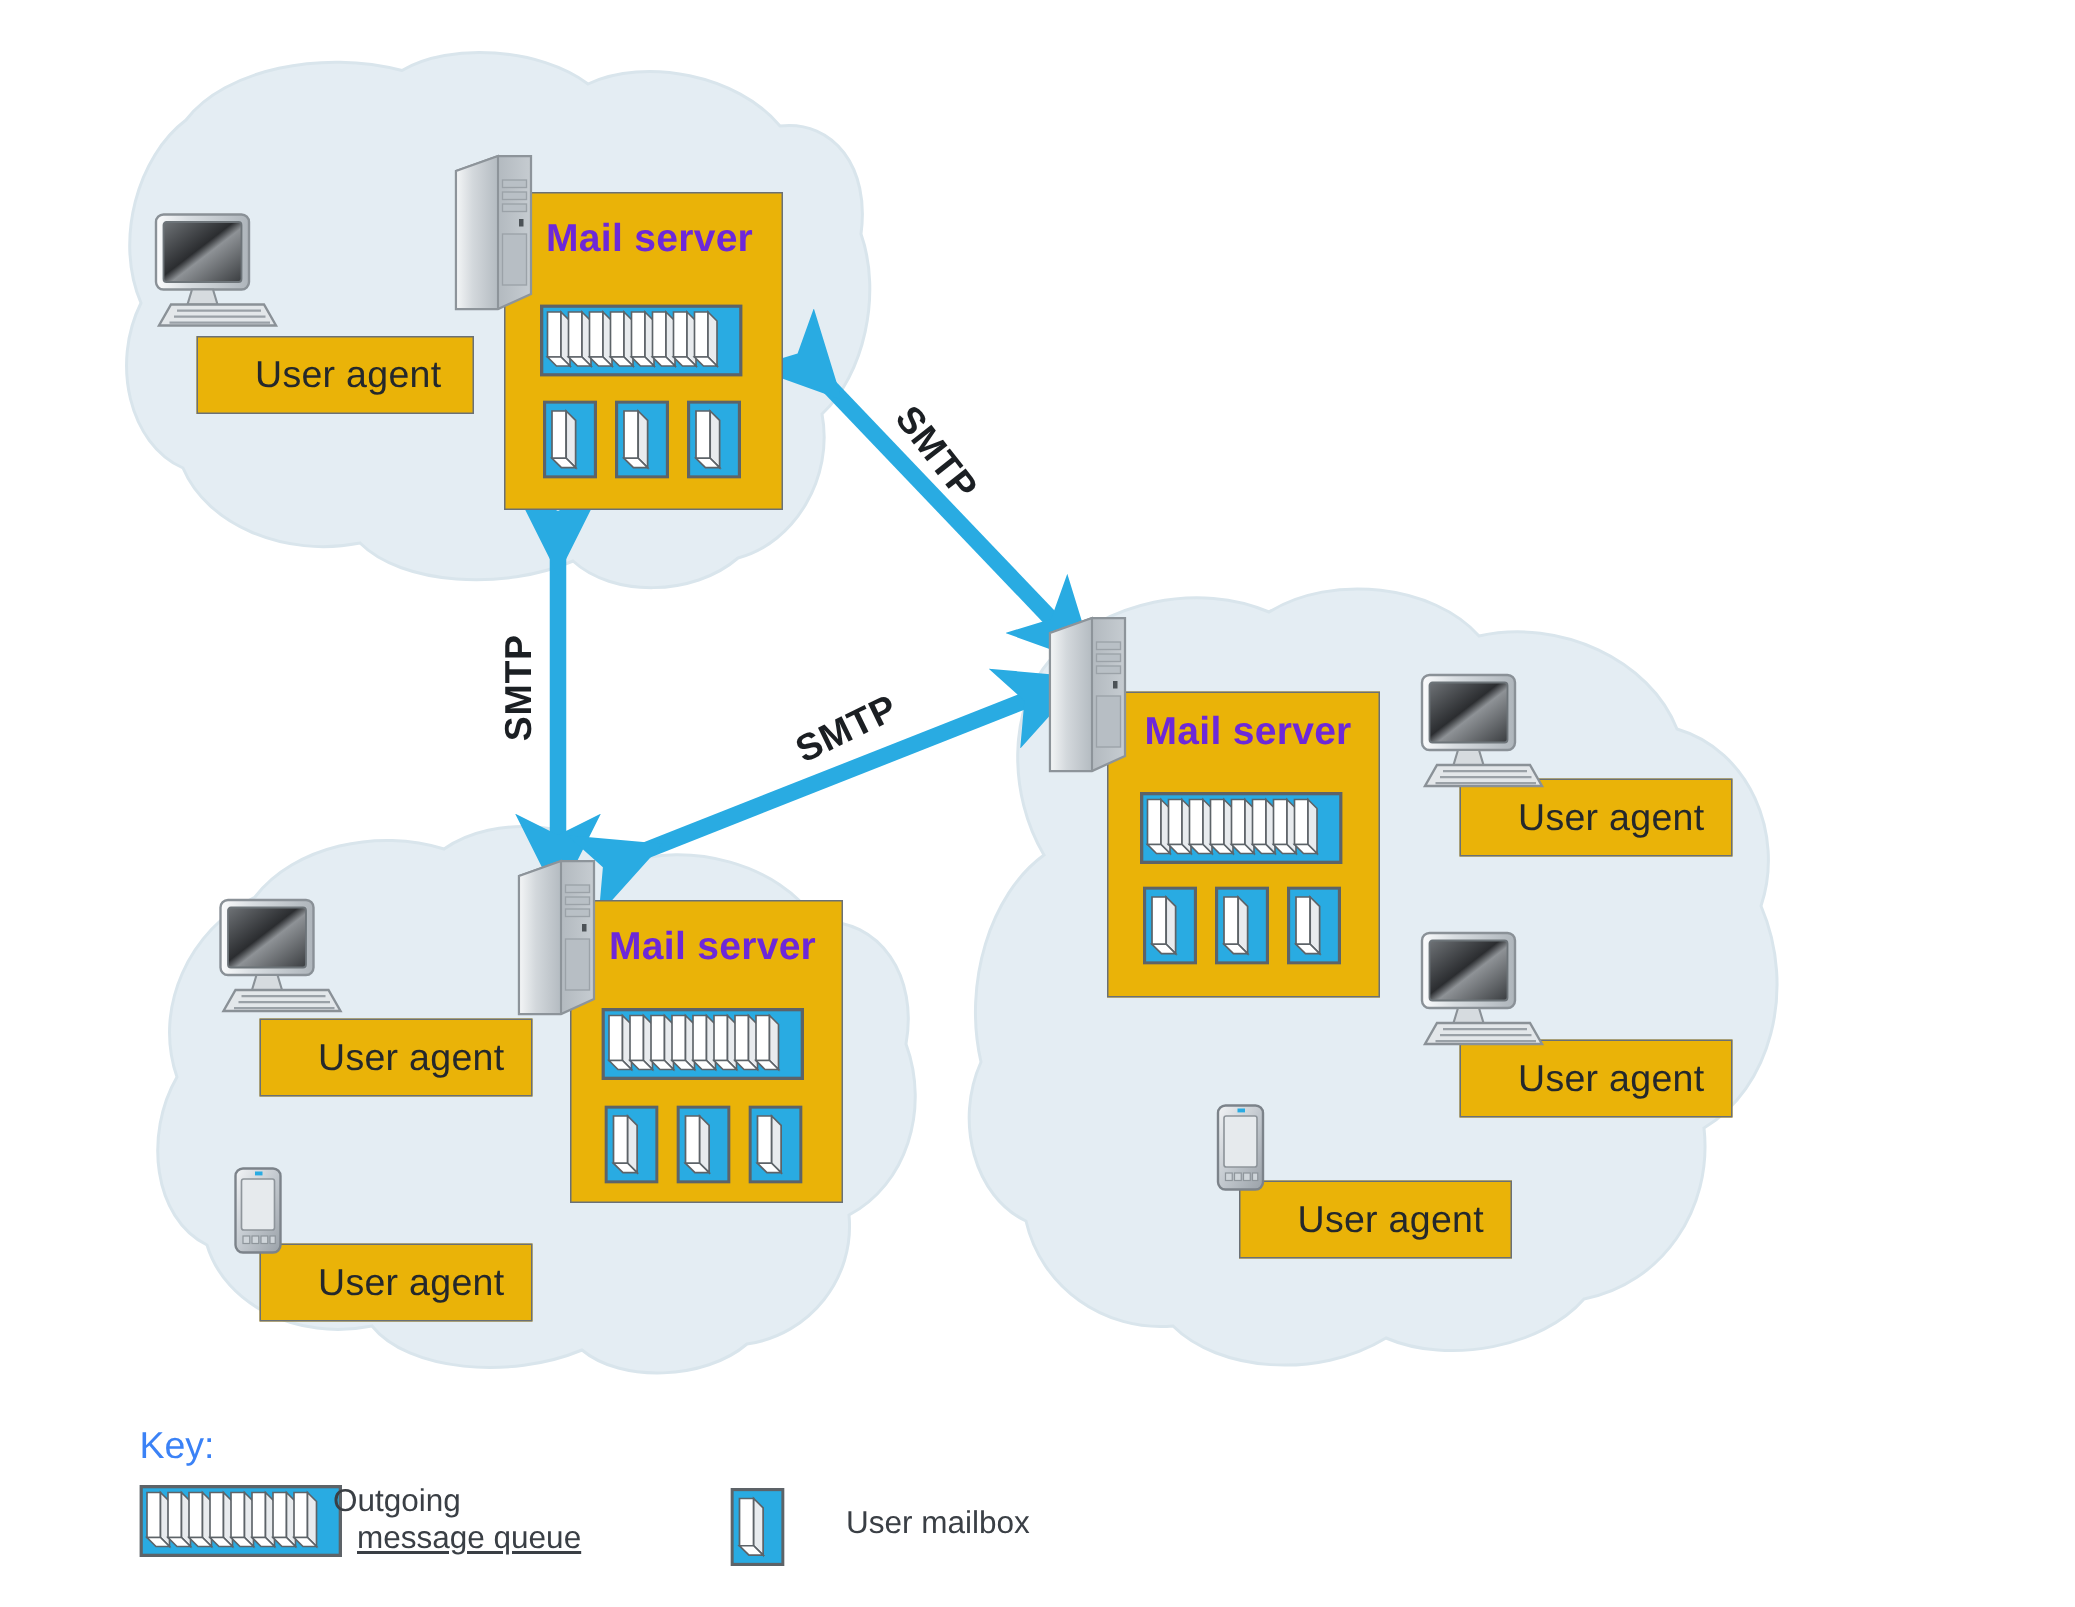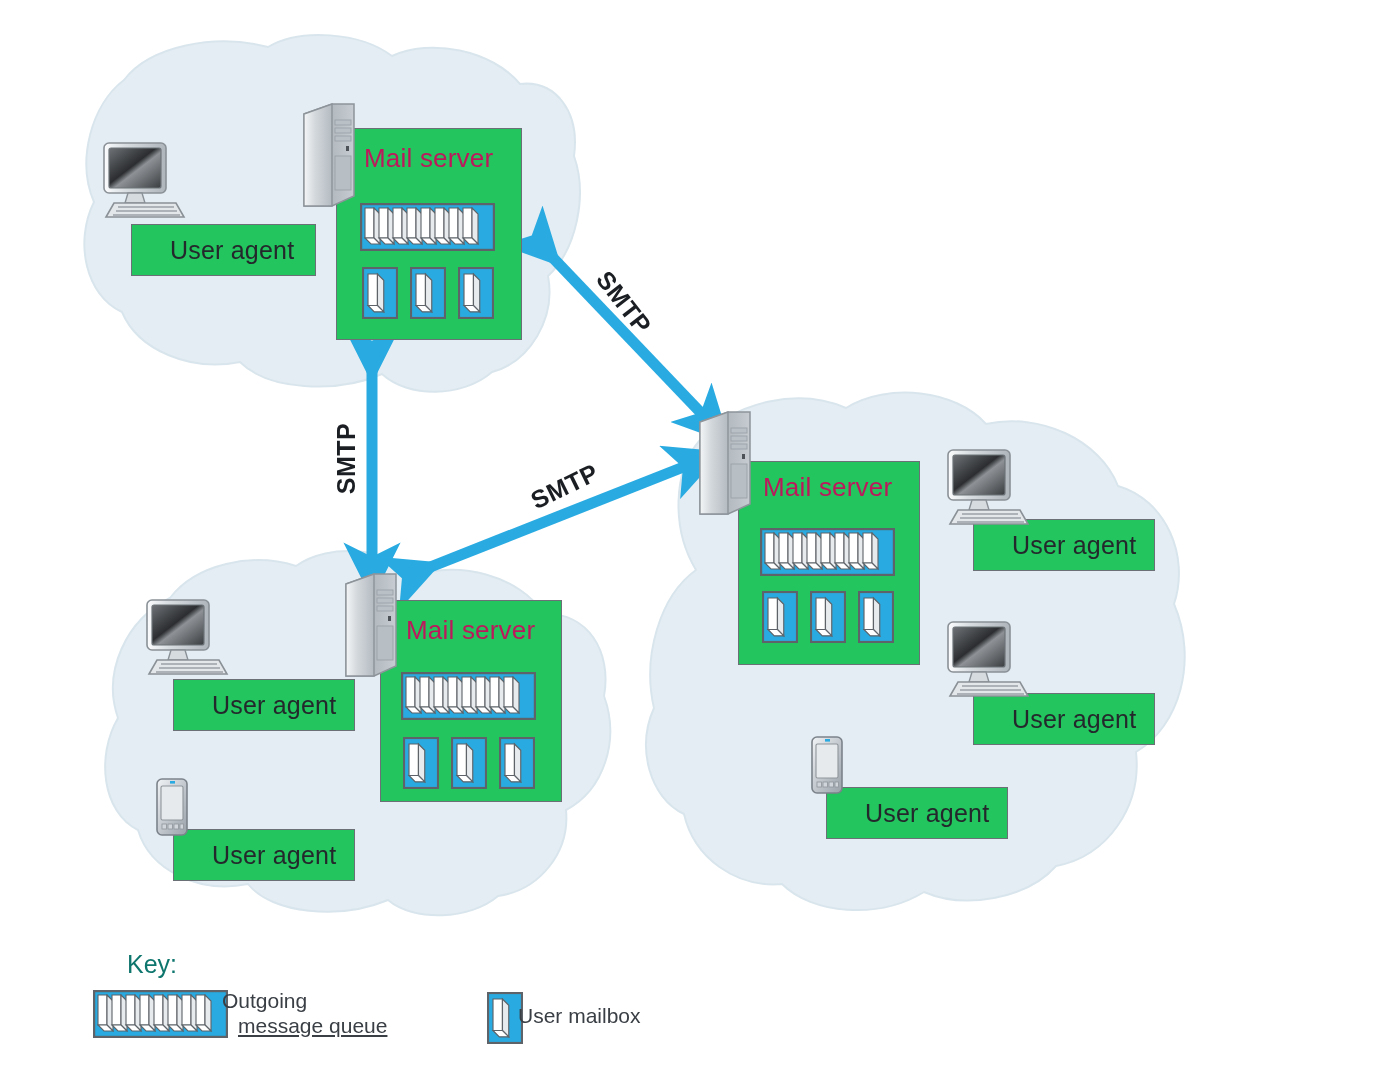--- a/index.html
+++ b/index.html
@@ -6,48 +6,49 @@
   body{width:1383px;height:1071px;position:relative;overflow:hidden;
        font-family:"Liberation Sans","DejaVu Sans",sans-serif;}
   #stage{position:absolute;left:0;top:0;width:1383px;height:1071px;}
   svg.layer{position:absolute;left:0;top:0;width:1383px;height:1071px;overflow:visible;}
   #clouds{z-index:1}
   #arrows{z-index:2}
   #nodes{position:absolute;left:0;top:0;width:1383px;height:1071px;z-index:3}
 
   
   .ua-box,.ms-box{
-    position:absolute;background:#22c55e;border:1.6px solid #6a7076;
+    position:absolute;background:#eab308;border:1.6px solid #6a7076;
     box-sizing:border-box;
   }
   .ua-box{display:flex;align-items:center;}
   .ua-label{
     color:#24282c;font-size:25px;letter-spacing:.2px;white-space:nowrap;
     margin-left:38px;
   }
   .ms-title{
-    position:absolute;color:#be185d;font-size:26px;letter-spacing:.2px;
+    position:absolute;color:#6d28d9;font-size:26px;letter-spacing:.2px;
     white-space:nowrap;
+    font-weight:bold;
   }
 
   
   .queue,.mbox{position:absolute;box-sizing:border-box;}
 
   
   .dev{position:absolute;}
 
   
   .smtp{
     position:absolute;color:#1b1f23;font-size:25px;font-weight:600;
     letter-spacing:.5px;white-space:nowrap;transform-origin:50% 50%;
   }
 
   
   #key{position:absolute;left:0;top:0;width:1383px;height:1071px;z-index:4;}
-  .key-title{position:absolute;color:#0f766e;font-size:25px;margin-left:34px;}
+  .key-title{position:absolute;color:#3b82f6;font-size:25px;}
   .key-text{position:absolute;color:#3a3f45;font-size:21px;line-height:1.18;}
 </style>
 </head>
 <body>
 
 <div id="stage">
 
   <svg class="layer" id="clouds" viewBox="0 0 1383 1071">
     <g fill="#E4EDF3" stroke="#D9E5EC" stroke-width="2">
       <path d="M 124 80
@@ -363,16 +364,16 @@
     </svg>
     <div class="key-text" style="left:222px;top:989px;">Outgoing</div>
     <div class="key-text" style="left:238px;top:1014px;text-decoration:underline;">message queue</div>
 
     <svg class="mbox" style="left:487px;top:992px;width:36px;height:52px" viewBox="0 0 36 52">
       <rect x="1" y="1" width="34" height="50" fill="#29ABE2" stroke="#5d6368" stroke-width="2.2"></rect>
       <g transform="translate(6,7) scale(1.05)">
           <use href="#sheet"></use>
         </g>
     </svg>
-    <div class="key-text" style="left:518px;top:1004px;">User mailbox</div>
+    <div class="key-text" style="left:564px;top:1004px;">User mailbox</div>
   </div>
 
 </div>
 
 </body></html>

